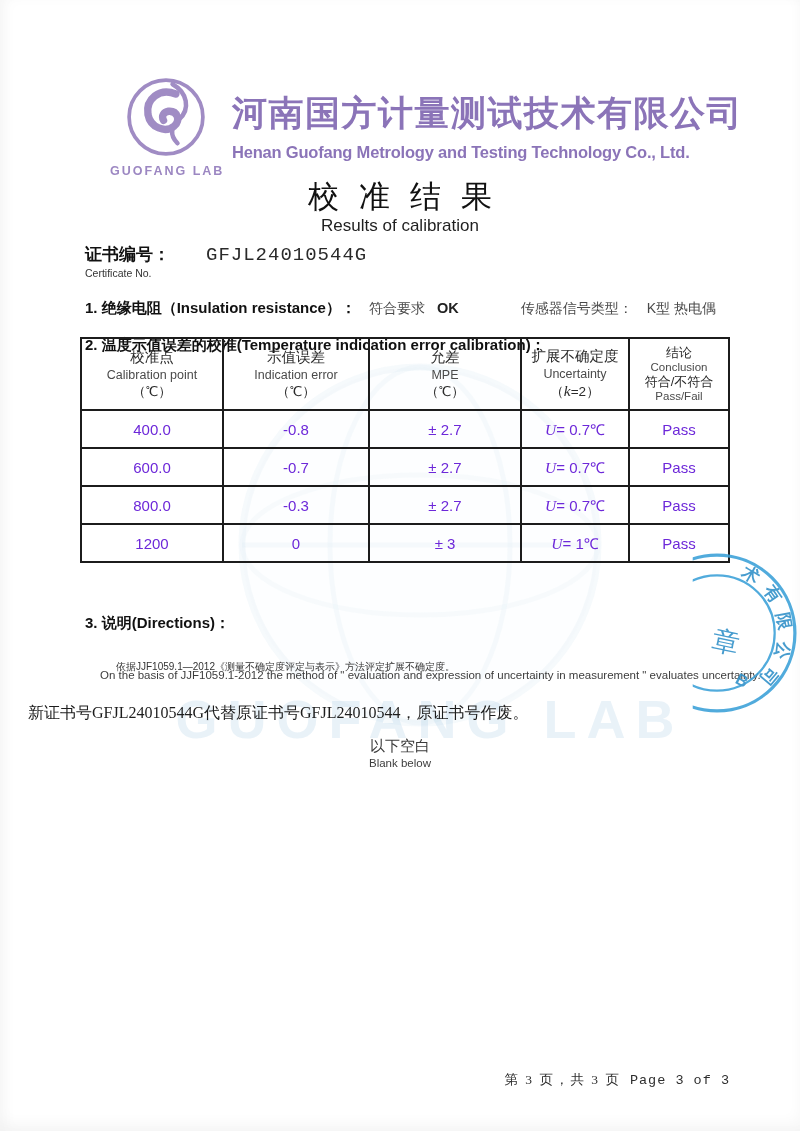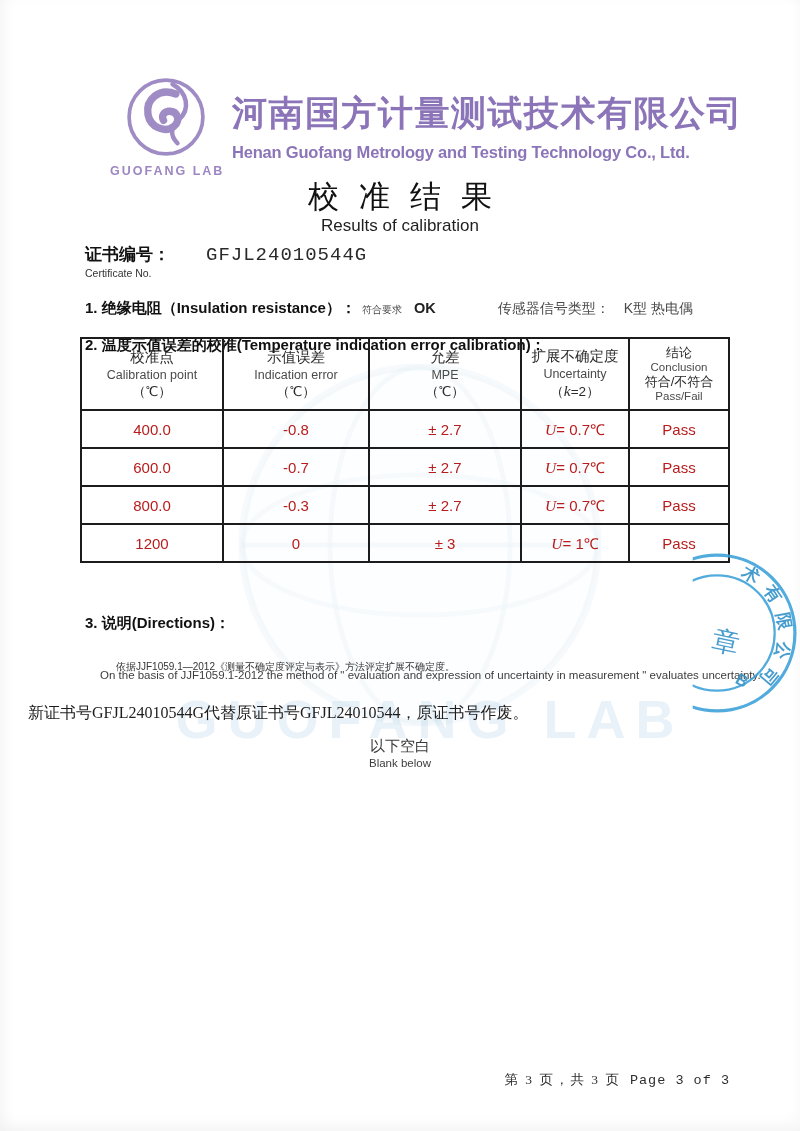--- a/index.html
+++ b/index.html
@@ -33,32 +33,32 @@
   .title-en{position:absolute;left:0;top:216px;width:100%;text-align:center;z-index:1;font-size:17px;color:#1f1f1f;}
 
   .cert-row{position:absolute;left:85px;top:243px;display:flex;align-items:baseline;gap:36px;z-index:1;}
   .cert-label{font-size:17px;font-weight:bold;color:#111;}
   .cert-number{font-size:19px;letter-spacing:1px;color:#2a2a2a;}
   .cert-en{position:absolute;left:85px;top:267px;font-size:10.5px;color:#333;z-index:1;}
 
   
   .sec1-row{position:absolute;left:85px;top:299px;display:flex;align-items:baseline;z-index:1;white-space:nowrap;}
   .sec-label{font-size:15px;font-weight:bold;color:#111;}
-  .sec1-result{font-size:10px;color:#4a4a4a;margin-left:6px;}
+  .sec1-result{font-size:14px;color:#4a4a4a;margin-left:13px;}
   .sec1-ok{font-size:14.5px;color:#222;margin-left:12px;font-weight:bold;}
   .sec1-sensor-label{font-size:14px;color:#4a4a4a;margin-left:62px;}
   .sec1-sensor-value{font-size:14px;color:#4a4a4a;margin-left:14px;}
   .sec2-row{position:absolute;left:85px;top:336px;z-index:1;}
 
   
   .cal-table{position:absolute;left:80px;top:337px;width:648px;z-index:1;
     border-collapse:collapse;table-layout:fixed;}
   .cal-table td,.cal-table th{border:2px solid #1c1c1c;padding:0;vertical-align:middle;text-align:center;font-weight:normal;}
   .cal-table th{height:70px;}
-  .cal-table td{height:36px;font-size:15px;color:#b91c1c;}
+  .cal-table td{height:36px;font-size:15px;color:#6d28d9;}
   .th-cn{font-size:14.5px;color:#2b2b2b;line-height:19px;}
   .th-en{font-size:12.5px;color:#4a4a4a;line-height:16px;}
   .th-unit{font-size:13.5px;color:#2b2b2b;line-height:18px;}
   .th-sm{line-height:15px;font-size:13px;}
   .th-sm-en{line-height:14px;font-size:11.5px;color:#4a4a4a;}
   .u-it{font-style:italic;font-family:"Liberation Serif","DejaVu Serif",serif;font-size:15.5px;}
 
   
   .sec3-row{position:absolute;left:85px;top:614px;z-index:1;}
   .dir-cn{position:absolute;left:116px;top:648px;font-size:10px;color:#333;z-index:1;white-space:nowrap;margin-top:12px;}

